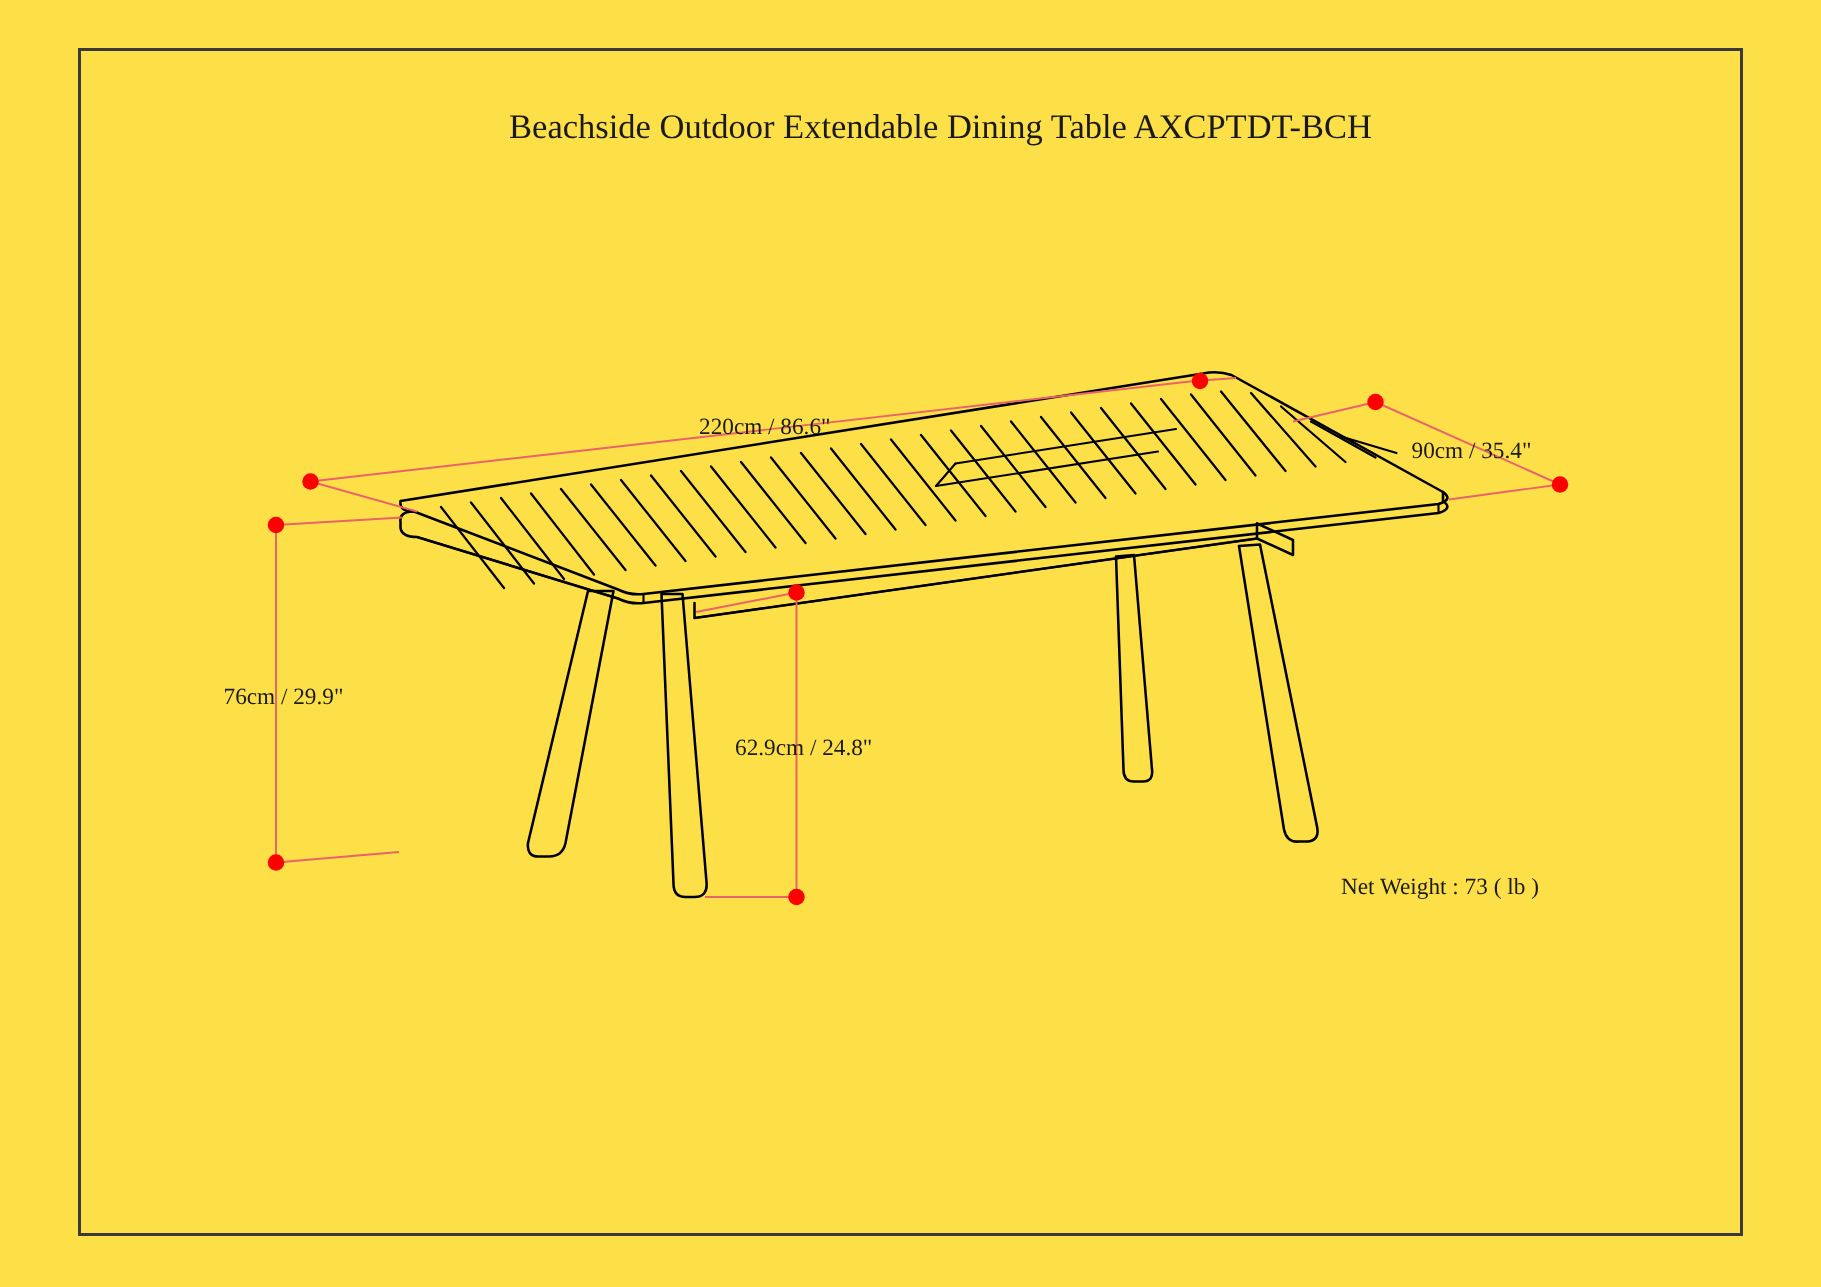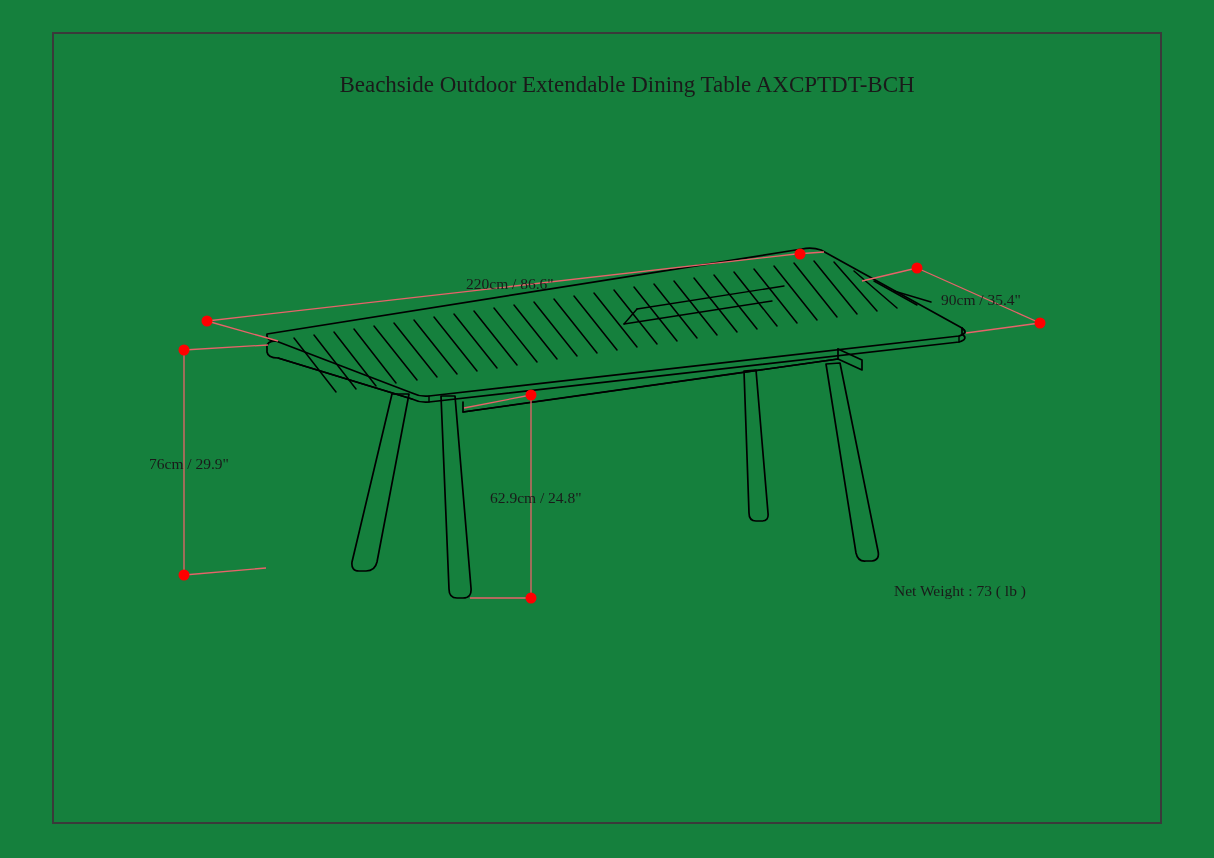--- a/index.html
+++ b/index.html
@@ -10,21 +10,21 @@
   body {
     width: 1214px;
     height: 858px;
     position: relative;
     overflow: hidden;
     font-family: "Liberation Serif", "DejaVu Serif", serif;
   }
   #sheet {
     position: absolute;
     inset: 0;
-    background: #15803d;
+    background: #fde047;
     padding-left: 45px;
   }
   #page-border {
     position: absolute;
     left: 52px;
     top: 32px;
     width: 1110px;
     height: 792px;
     border: 2px solid #3a3a3a;
     box-sizing: border-box;

